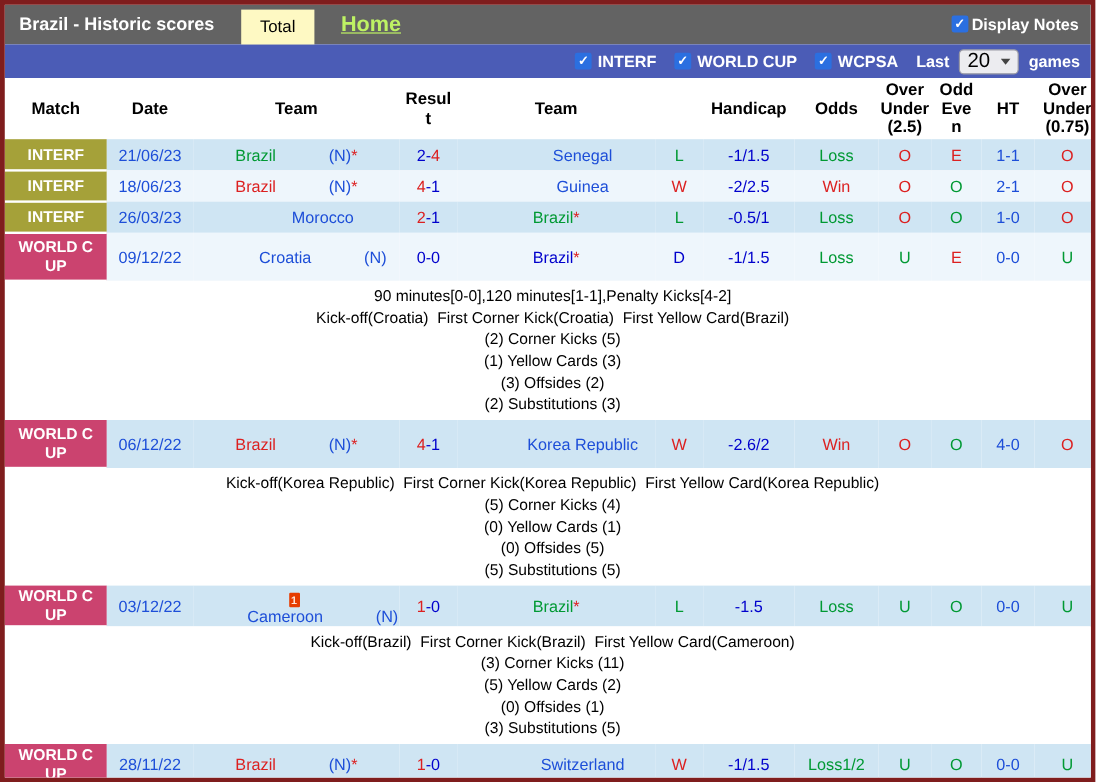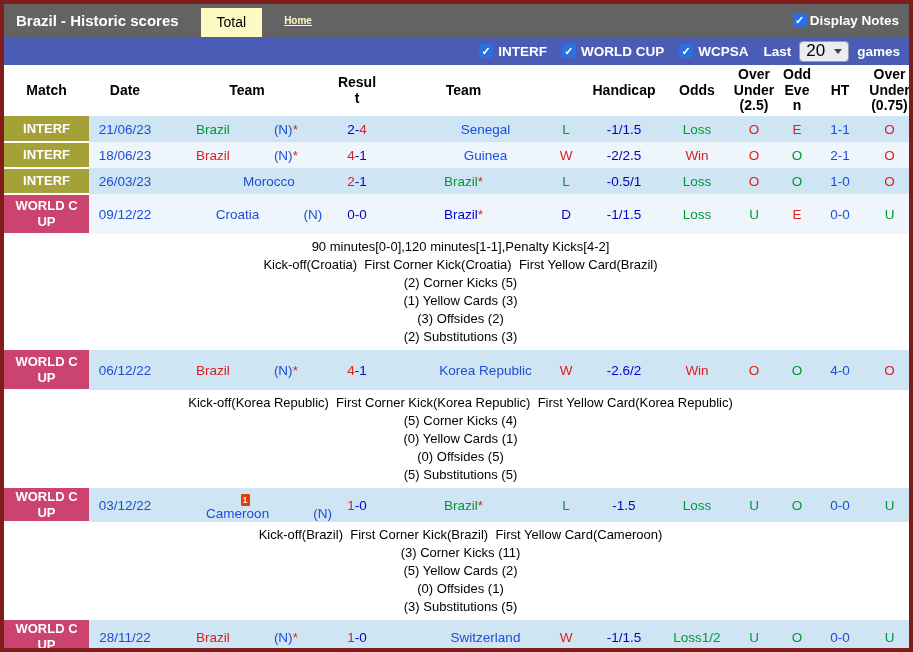--- a/index.html
+++ b/index.html
@@ -3,21 +3,21 @@
 <meta charset="utf-8">
 <style>
   * { margin:0; padding:0; box-sizing:border-box; }
   body { background:#fff; font-family:"Liberation Sans", sans-serif; }
   .page { width:913px; height:652px; border:4px solid #7f1d1d; overflow:hidden; background:#fff; position:relative; }
 
   
   .tabbar { height:33px; background:var(--topbar-bg,#636363); display:flex; align-items:center; padding:0 10px 0 12px; }
   .title { color:#fff; font-weight:bold; font-size:15px; margin-right:22px; }
   .tab-total { background:#fef9c3; color:#000; font-weight:normal; font-size:14px; padding:6px 16px 7px; align-self:flex-end; cursor:pointer; }
-  .tab-home { color:#fef9c3; font-weight:bold; font-size:10px; text-decoration:underline; margin-left:22px; cursor:pointer; }
+  .tab-home { color:#bef264; font-weight:bold; font-size:18px; text-decoration:underline; margin-left:22px; cursor:pointer; }
   .spacer { flex:1; }
   .dn { display:flex; align-items:flex-start; gap:3px; color:#fff; font-weight:bold; font-size:13.5px; }
 
   .cb { width:14px; height:14px; background:var(--checkbox-blue,#2b6fe0); border-radius:2px; color:#fff; display:inline-block; text-align:center; line-height:14px; font-size:11px; font-weight:bold; cursor:pointer; flex:0 0 auto; }
   .cb::before { content:"✓"; }
 
   
   .filterbar { height:28px; background:var(--filterbar-bg,#4b5cb6); display:flex; align-items:center; justify-content:flex-end; gap:15px; padding:0 9px; color:#fff; font-weight:bold; font-size:13.5px; }
   .filter { display:flex; align-items:center; gap:5px; }
   .lastwrap { display:flex; align-items:center; gap:8px; }

